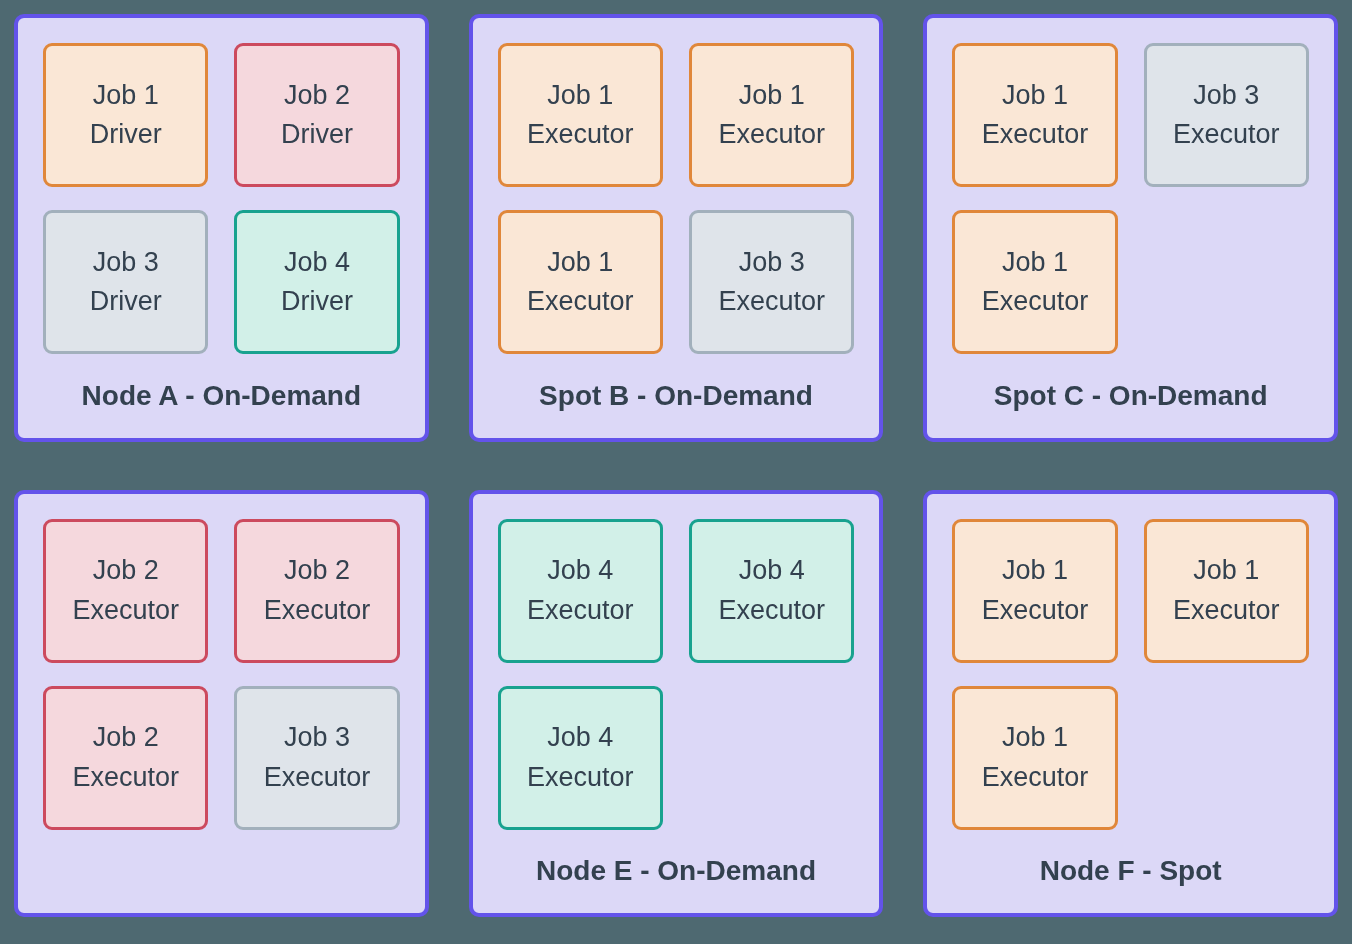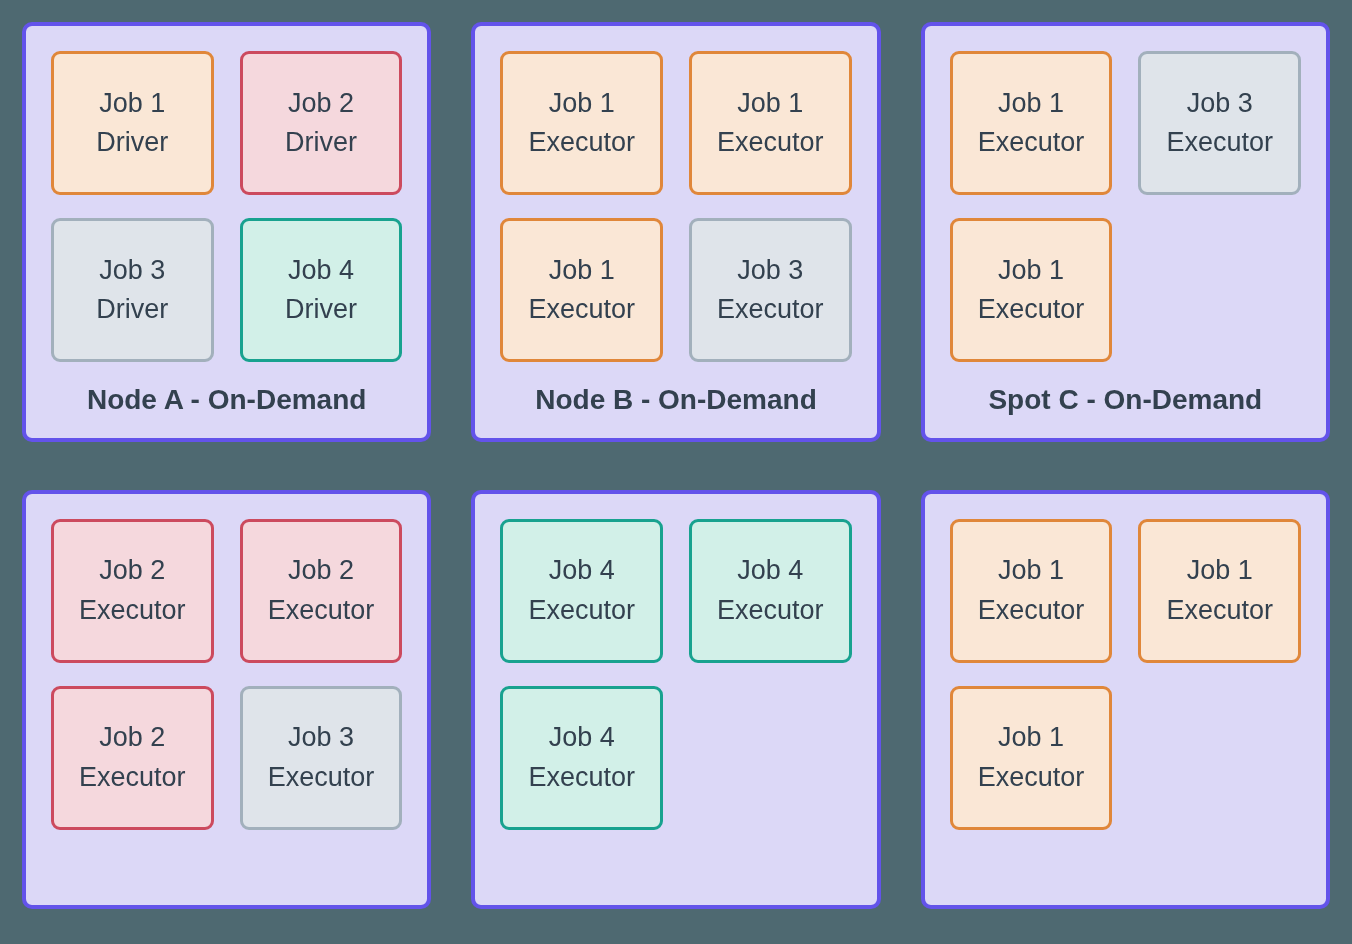--- a/index.html
+++ b/index.html
@@ -9,21 +9,21 @@
   body {
     width: 1352px;
     height: 944px;
     font-family: "Liberation Sans", "DejaVu Sans", sans-serif;
     overflow: hidden;
   }
   .board {
     box-sizing: border-box;
     width: 1352px;
     height: 931px;
-    padding: 22px;
+    padding: 14px;
     display: grid;
     grid-template-columns: repeat(3, 1fr);
     grid-template-rows: repeat(2, 1fr);
     gap: 48px 40px;
   }
   .node {
     box-sizing: border-box;
     border: 4px solid;
     border-radius: 10px;
     padding: 25px 25px 0 25px;
@@ -96,21 +96,21 @@
         </div>
         <div class="job" style="background: rgb(250, 231, 214); border-color: rgb(224, 135, 58);">
           <div>Job 1</div>
           <div>Executor</div>
         </div>
         <div class="job" style="background: rgb(223, 228, 234); border-color: rgb(162, 176, 188);">
           <div>Job 3</div>
           <div>Executor</div>
         </div>
       </div>
-      <div class="node-label">Node B - On-Demand</div>
+      <div class="node-label">Spot B - On-Demand</div>
     </div>
     <div class="node" style="background: rgb(220, 216, 247); border-color: rgb(99, 83, 234);">
       <div class="jobs">
         <div class="job" style="background: rgb(250, 231, 214); border-color: rgb(224, 135, 58);">
           <div>Job 1</div>
           <div>Executor</div>
         </div>
         <div class="job" style="background: rgb(223, 228, 234); border-color: rgb(162, 176, 188);">
           <div>Job 3</div>
           <div>Executor</div>
@@ -150,30 +150,32 @@
         </div>
         <div class="job" style="background: rgb(210, 240, 232); border-color: rgb(24, 162, 143);">
           <div>Job 4</div>
           <div>Executor</div>
         </div>
         <div class="job" style="background: rgb(210, 240, 232); border-color: rgb(24, 162, 143);">
           <div>Job 4</div>
           <div>Executor</div>
         </div>
       </div>
+      <div class="node-label">Node E - On-Demand</div>
     </div>
     <div class="node" style="background: rgb(220, 216, 247); border-color: rgb(99, 83, 234);">
       <div class="jobs">
         <div class="job" style="background: rgb(250, 231, 214); border-color: rgb(224, 135, 58);">
           <div>Job 1</div>
           <div>Executor</div>
         </div>
         <div class="job" style="background: rgb(250, 231, 214); border-color: rgb(224, 135, 58);">
           <div>Job 1</div>
           <div>Executor</div>
         </div>
         <div class="job" style="background: rgb(250, 231, 214); border-color: rgb(224, 135, 58);">
           <div>Job 1</div>
           <div>Executor</div>
         </div>
       </div>
+      <div class="node-label">Node F - Spot</div>
     </div>
   </div>
 
 </body></html>

